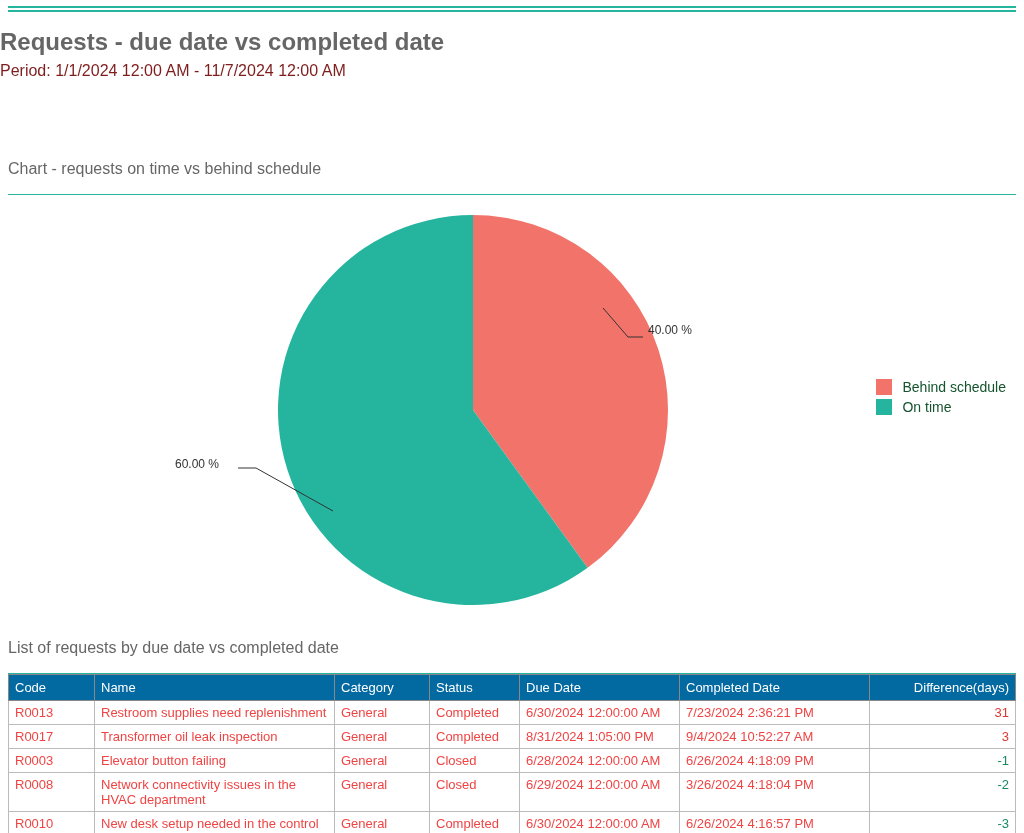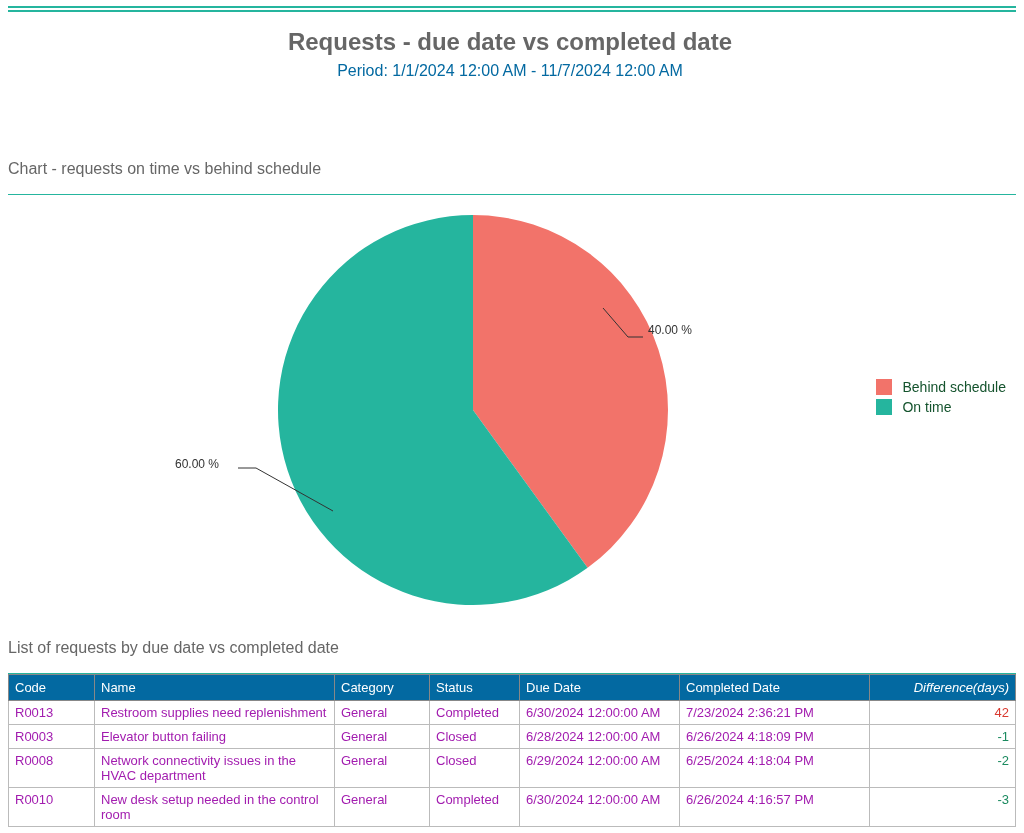--- a/index.html
+++ b/index.html
@@ -9,31 +9,31 @@
       color: #333;
       width: 1024px;
     }
     .top-rules {
       border-top: 2px solid #25b59e;
       border-bottom: 2px solid #25b59e;
       height: 6px;
       margin: 6px 8px 10px 8px;
     }
     .title-block {
-      text-align: center;
+      text-align: left;
       padding: 6px 4px 30px 0;
     }
     .title {
       font-size: 24px;
       font-weight: bold;
       color: #666;
     }
     .subtitle {
       font-size: 16px;
-      color: #0369a1;
+      color: #7f1d1d;
       margin-top: 6px;
     }
     .section-header {
       font-size: 16px;
       color: #666;
       margin: 50px 8px 0 8px;
       border-bottom: 1px solid #25b59e;
       padding-bottom: 16px;
     }
     .chart-area {
@@ -81,25 +81,25 @@
       font-size: 13px;
     }
     thead th {
       background: #0369a1;
       color: #fff;
       text-align: left;
       padding: 5px 6px;
       border: 1px solid #888;
       font-weight: normal;
     }
-    thead th:last-child { text-align: right; font-style: italic; }
+    thead th:last-child { text-align: right; }
     tbody td {
       border: 1px solid #bbb;
       padding: 4px 6px;
-      color: #a21caf;
+      color: #ef4444;
       vertical-align: top;
     }
     tbody td.diff { text-align: right; }
     .diff-pos { color: #d93a30; }
     .diff-neg { color: #1a8a5f; }
     td.name-cell { max-width: 250px; }
   </style>
 </head>
 <body>
 
@@ -170,38 +170,47 @@
       </tr>
     </thead>
     <tbody id="tbody">
         <tr>
           <td>R0013</td>
           <td class="name-cell">Restroom supplies need replenishment</td>
           <td>General</td>
           <td>Completed</td>
           <td>6/30/2024 12:00:00 AM</td>
           <td>7/23/2024 2:36:21 PM</td>
-          <td class="diff diff-pos">42</td>
+          <td class="diff diff-pos">31</td>
+        </tr>
+        <tr>
+          <td>R0017</td>
+          <td class="name-cell">Transformer oil leak inspection</td>
+          <td>General</td>
+          <td>Completed</td>
+          <td>8/31/2024 1:05:00 PM</td>
+          <td>9/4/2024 10:52:27 AM</td>
+          <td class="diff diff-pos">3</td>
         </tr>
         <tr>
           <td>R0003</td>
           <td class="name-cell">Elevator button failing</td>
           <td>General</td>
           <td>Closed</td>
           <td>6/28/2024 12:00:00 AM</td>
           <td>6/26/2024 4:18:09 PM</td>
           <td class="diff diff-neg">-1</td>
         </tr>
         <tr>
           <td>R0008</td>
           <td class="name-cell">Network connectivity issues in the HVAC department</td>
           <td>General</td>
           <td>Closed</td>
           <td>6/29/2024 12:00:00 AM</td>
-          <td>6/25/2024 4:18:04 PM</td>
+          <td>3/26/2024 4:18:04 PM</td>
           <td class="diff diff-neg">-2</td>
         </tr>
         <tr>
           <td>R0010</td>
           <td class="name-cell">New desk setup needed in the control room</td>
           <td>General</td>
           <td>Completed</td>
           <td>6/30/2024 12:00:00 AM</td>
           <td>6/26/2024 4:16:57 PM</td>
           <td class="diff diff-neg">-3</td>

